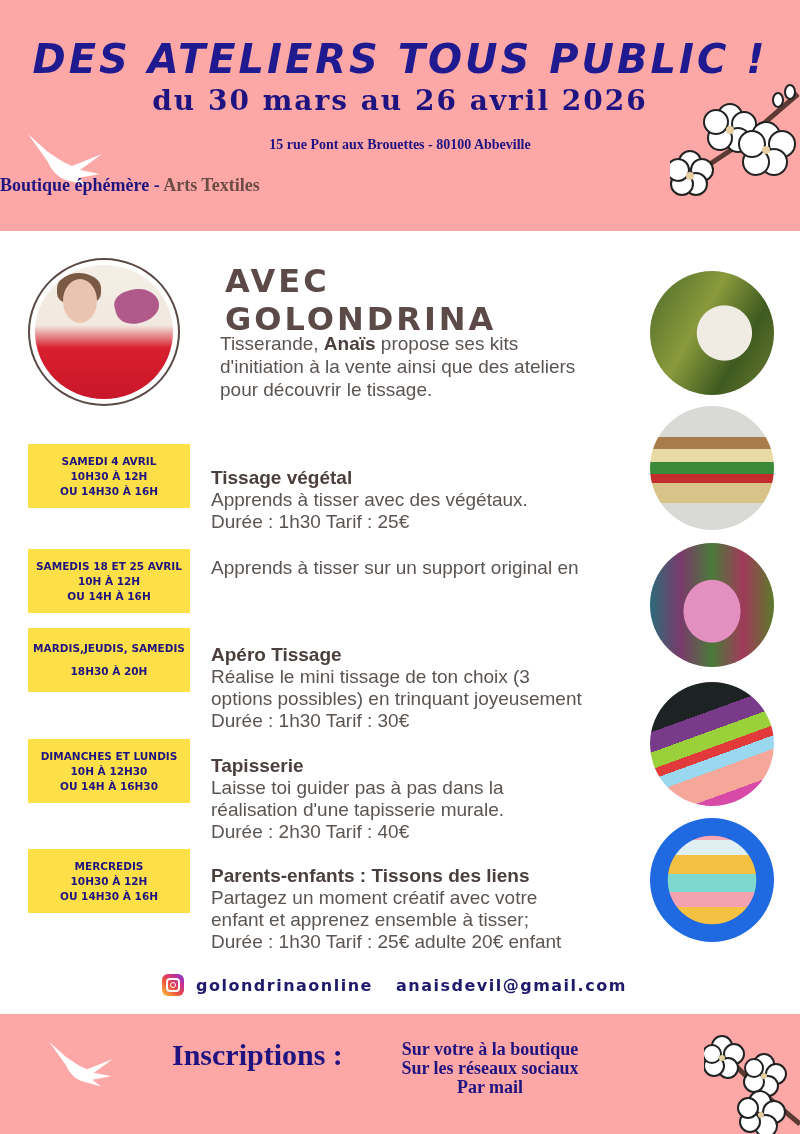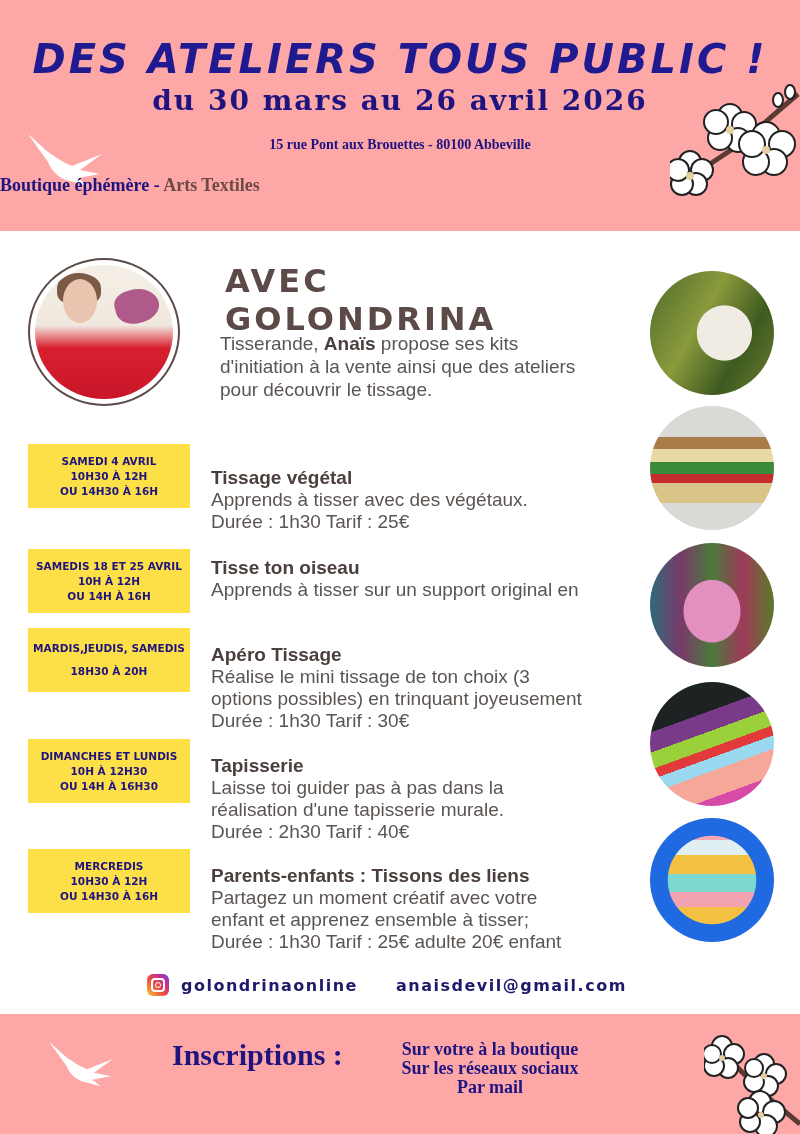--- a/index.html
+++ b/index.html
@@ -163,21 +163,20 @@
   <div class="ws-line">Durée : 1h30 Tarif : 25€</div>
 </div>
 <div class="photo p2"></div>
 
 <div class="slot" style="top:534px;margin-top:15px;">
   <div>SAMEDIS 18 ET 25 AVRIL</div>
   <div>10H à 12H</div>
   <div>OU 14H à 16H</div>
 </div>
 <div class="ws" style="top:533px;">
-  <div class="ws-title">Tisse ton oiseau</div>
   <div class="ws-line">Apprends à tisser sur un support original en</div>
 </div>
 <div class="photo p3"></div>
 
 <div class="slot" style="top:628px;gap:8px;">
   <div>MARDIS,JEUDIS, SAMEDIS</div>
   <div>18H30 à 20H</div>
 </div>
 <div class="ws" style="top:620px;">
   <div class="ws-title">Apéro Tissage</div>
@@ -205,21 +204,21 @@
   <div>OU 14H30 à 16H</div>
 </div>
 <div class="ws" style="top:841px;">
   <div class="ws-title">Parents-enfants : Tissons des liens</div>
   <div class="ws-line">Partagez un moment créatif avec votre</div>
   <div class="ws-line">enfant et apprenez ensemble à tisser;</div>
   <div class="ws-line">Durée : 1h30 Tarif : 25€ adulte 20€ enfant</div>
 </div>
 <div class="photo p5"></div>
 
-<div class="contact" style="left:147px;">
+<div class="contact" style="left:162px;">
   <span class="insta-icon"></span>
   <span>golondrinaonline</span>
 </div>
 <div class="contact" style="left:396px;">
   <span>anaisdevil@gmail.com</span>
 </div>
 
 <div class="band footer"></div>
 <div class="swallow" style="left:46px; top:1040px;">
   <svg width="70" height="50" viewBox="0 0 78 58">

